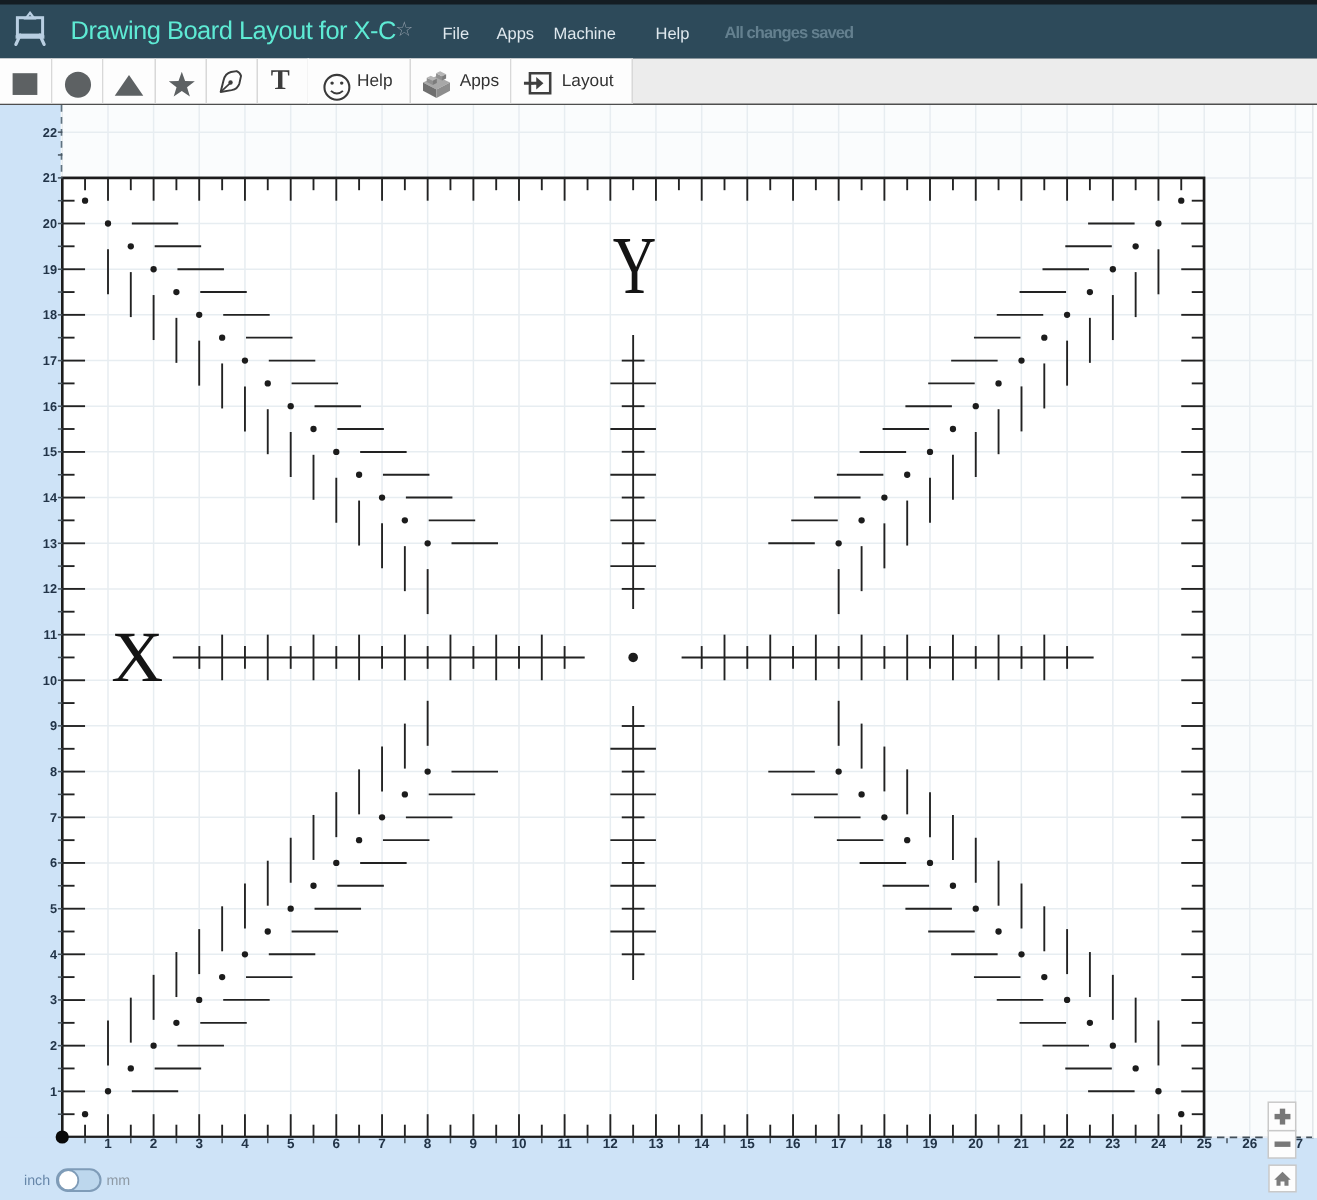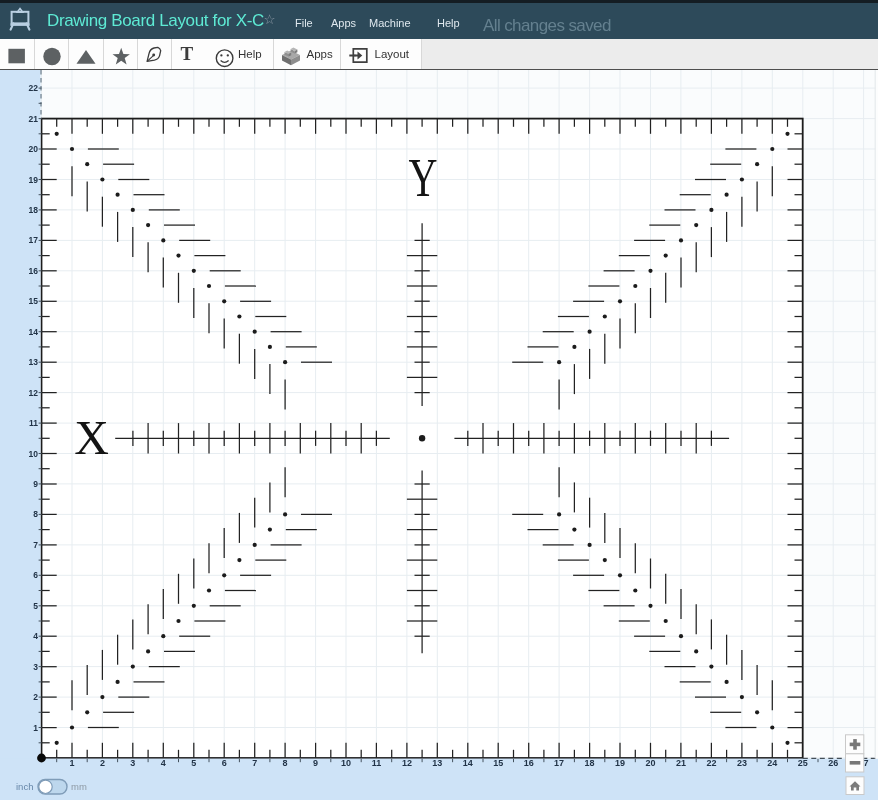--- a/index.html
+++ b/index.html
@@ -1,21 +1,21 @@
 <!DOCTYPE html>
 <html><head><meta charset="utf-8"><style>
 html,body{margin:0;padding:0;width:878px;height:800px;overflow:hidden;background:#fff;
  font-family:"Liberation Sans",sans-serif;-webkit-font-smoothing:antialiased;}
 #page{position:relative;width:878px;height:800px;}
 #hdr{position:absolute;left:0;top:0;width:878px;height:39.5px;background:#2d4a5a;border-bottom:1.5px solid #22333e;box-sizing:border-box;}
 #hdr .tstrip{position:absolute;left:0;top:0;width:878px;height:2.5px;background:#141d23;}
 #hdr .title{position:absolute;left:47px;top:10.5px;font-size:17px;color:#5eead4;letter-spacing:-0.35px;}
 #hdr .star{position:absolute;left:263.5px;top:11px;font-size:13.5px;color:#8b98a4;}
 #hdr .menu{position:absolute;top:16.5px;font-size:11px;color:#dfe8ee;}
-#hdr .saved{position:absolute;left:483px;top:16px;font-size:17px;letter-spacing:-0.6px;color:#64808f;}
+#hdr .saved{position:absolute;left:483px;top:16px;font-size:11px;letter-spacing:-0.6px;color:#64808f;font-weight:bold;}
 #tb{position:absolute;left:0;top:39px;width:878px;height:30px;background:#ececec;border-bottom:1.6px solid #4e4e4e;}
 .cell{position:absolute;top:0;height:30px;background:#fdfdfd;border-right:1px solid #d8d8d8;}
 .cell svg{position:absolute;left:0;top:0;}
 .lbl{position:absolute;top:9px;font-size:11.5px;color:#333;}
 </style></head>
 <body>
 <div id="page">
 <div id="hdr">
  <div class="tstrip"></div>
  <svg width="26" height="26" style="position:absolute;left:7px;top:7px" viewBox="0 0 26 26">

